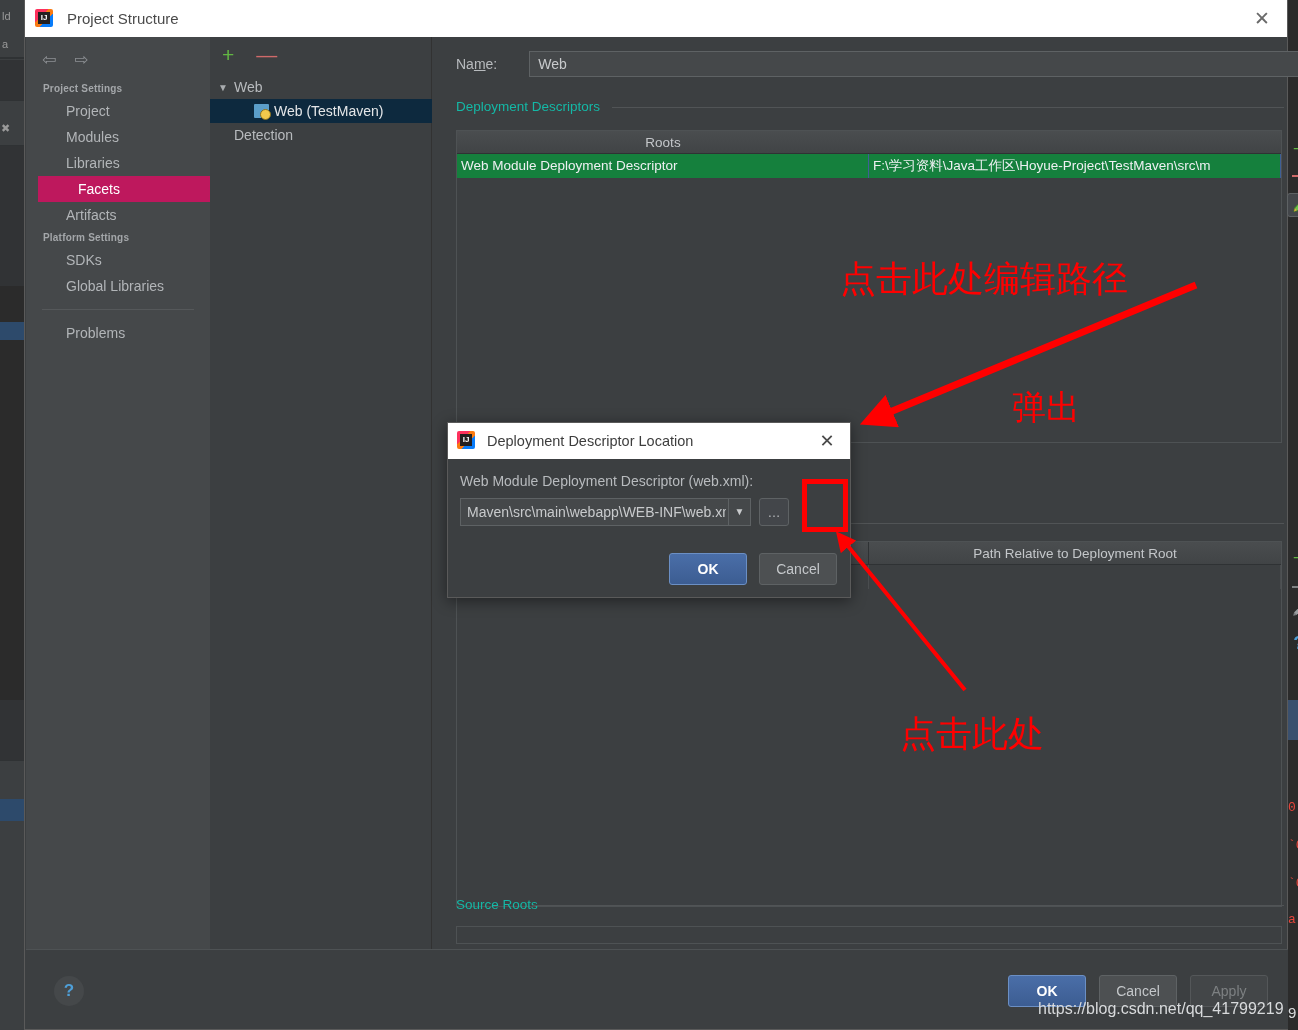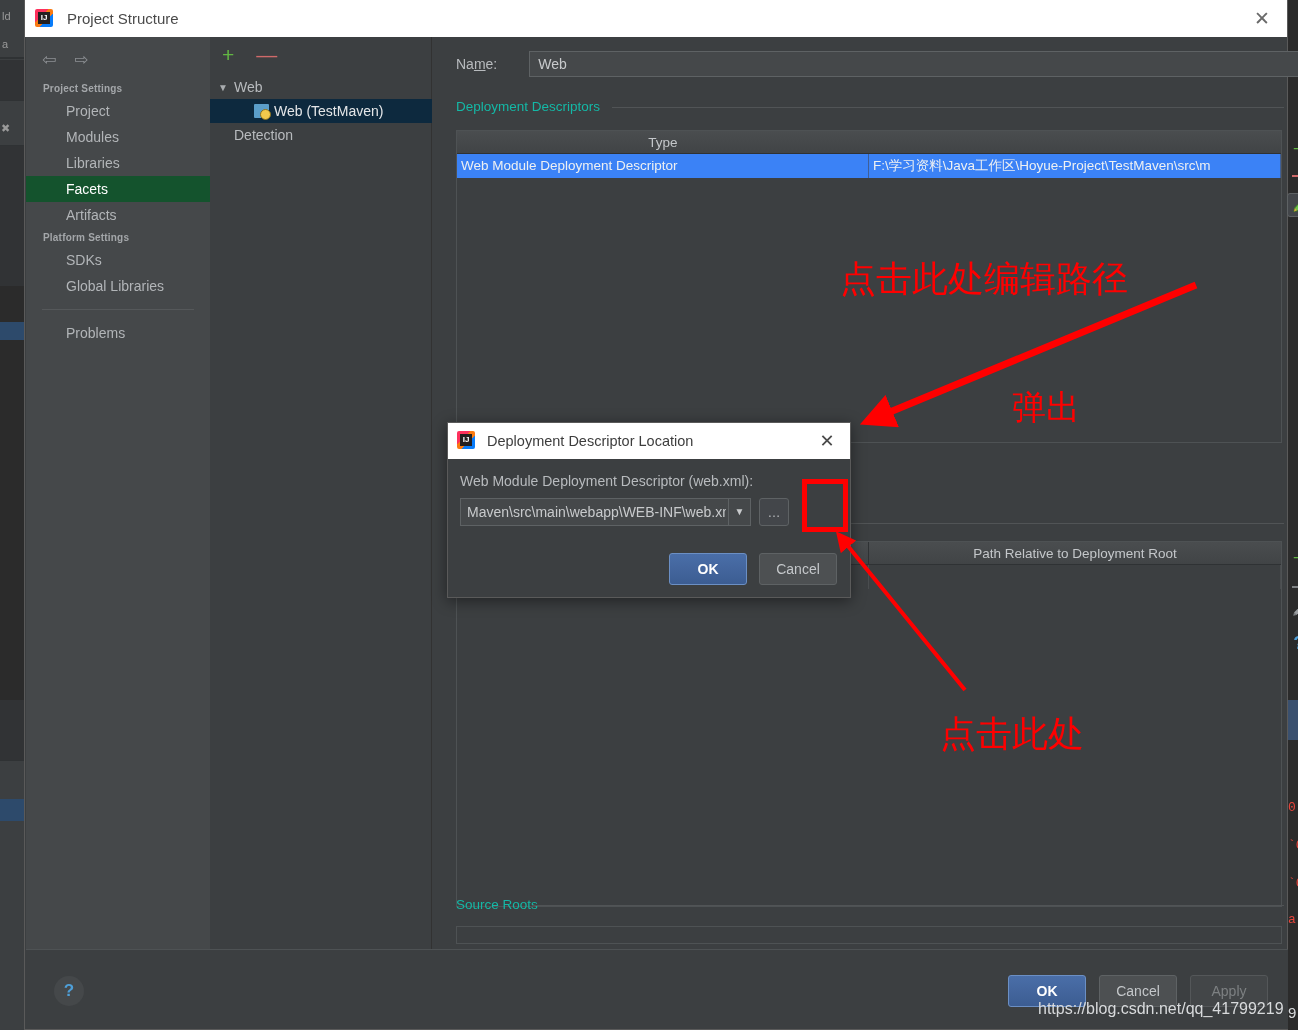--- a/index.html
+++ b/index.html
@@ -75,21 +75,21 @@
   .nav-arrows { position: absolute; left: 16px; top: 12px; display: flex; gap: 18px; }
   .arrow { color: #8d9094; font-size: 17px; cursor: pointer; }
   .nav-list { position: absolute; left: 0; top: 42px; width: 184px; }
   .nav-head {
     color: #a4a7aa; font-size: 10px; font-weight: bold; padding: 4px 0 4px 17px;
     letter-spacing: .2px;
   }
   .nav-item {
     color: #b2b5b8; font-size: 14px; padding: 5px 0 5px 40px; cursor: pointer;
   }
-  .nav-item.sel { background: #14532d; color: #ffffff; }
+  .nav-item.sel { background: #be185d; color: #ffffff; margin-left: 12px; }
   .nav-sep { height: 1px; background: #55585a; margin: 10px 16px 10px 16px; }
 
   
   .tree {
     position: absolute; left: 185px; top: 37px; width: 222px; height: 912px;
     background: #3c3f41;
     border-right: 1px solid #323232;
   }
   .tree-toolbar { position: absolute; left: 12px; top: 10px; display: flex; gap: 22px; }
   .plus { color: #62b543; font-size: 21px; line-height: 16px; cursor: pointer; font-weight: 300;}
@@ -141,21 +141,21 @@
   .tbl-head {
     display: flex; height: 23px; background: linear-gradient(#4a4d4f,#414446);
     border-bottom: 1px solid #2f3234;
   }
   .th {
     color: #c4c7ca; font-size: 13.5px; text-align: center; line-height: 23px;
     border-right: 1px solid #2f3234;
   }
   .th:last-child { border-right: none; }
   .tr { display: flex; height: 24px; }
-  .tr.sel { background: #3b82f6; }
+  .tr.sel { background: #15803d; }
   .td {
     color: #cfd2d4; font-size: 13.5px; line-height: 24px;
     padding-left: 4px; white-space: nowrap; overflow: hidden;
     border-right: 1px solid #4a4d4f;
   }
   .tr.sel .td { color: #eef0f2; border-right-color: #3f5f96; }
   .td-icon {
     width: 16px; height: 14px; background:#2f9bc7; border-radius:2px;
     margin: 5px 4px 0 3px;
   }
@@ -351,21 +351,21 @@
           <span>Na</span><u>m</u><span>e:</span>
         </span>
         <input class="name-input" value="Web" style="">
       </div>
 
       <div class="section-title" style="left:24px;top:62px;">Deployment Descriptors</div>
       <div class="section-rule" style="left:180px;top:70px;width:672px;"></div>
 
       <div class="tbl" style="left:24px;top:93px;width:826px;height:313px;">
         <div class="tbl-head">
-          <div class="th" style="width:412px;">Type</div>
+          <div class="th" style="width:412px;">Roots</div>
         </div>
         <div class="tr sel">
           <div class="td" style="width:412px;">Web Module Deployment Descriptor</div>
           <div class="td" style="width:412px;">F:\学习资料\Java工作区\Hoyue-Project\TestMaven\src\m</div>
         </div>
       </div>
 
       <div class="rail" style="left:852px;top:96px;height:160px;">
         <span class="plus ic">+</span>
         <span class="ic dash" style="margin-top:18px;"></span>
@@ -456,17 +456,17 @@
       </marker>
     </defs>
 
     <line x1="1196" y1="285" x2="878" y2="417" stroke="#ff0000" stroke-width="7" marker-end="url(#arrowhead)"></line>
 
     <line x1="965" y1="690" x2="843" y2="540" stroke="#ff0000" stroke-width="4" marker-end="url(#arrowhead)"></line>
   </svg>
 
   <div class="anno" style="left:840px;top:255px;font-size:36px;">点击此处编辑路径</div>
   <div class="anno" style="left:1012px;top:385px;font-size:34px;">弹出</div>
-  <div class="anno" style="left:900px;top:710px;font-size:36px;margin-left:40px;">点击此处</div>
+  <div class="anno" style="left:900px;top:710px;font-size:36px;">点击此处</div>
 
   <div class="watermark">https://blog.csdn.net/qq_41799219</div>
 
 </div>
 
 </body></html>

